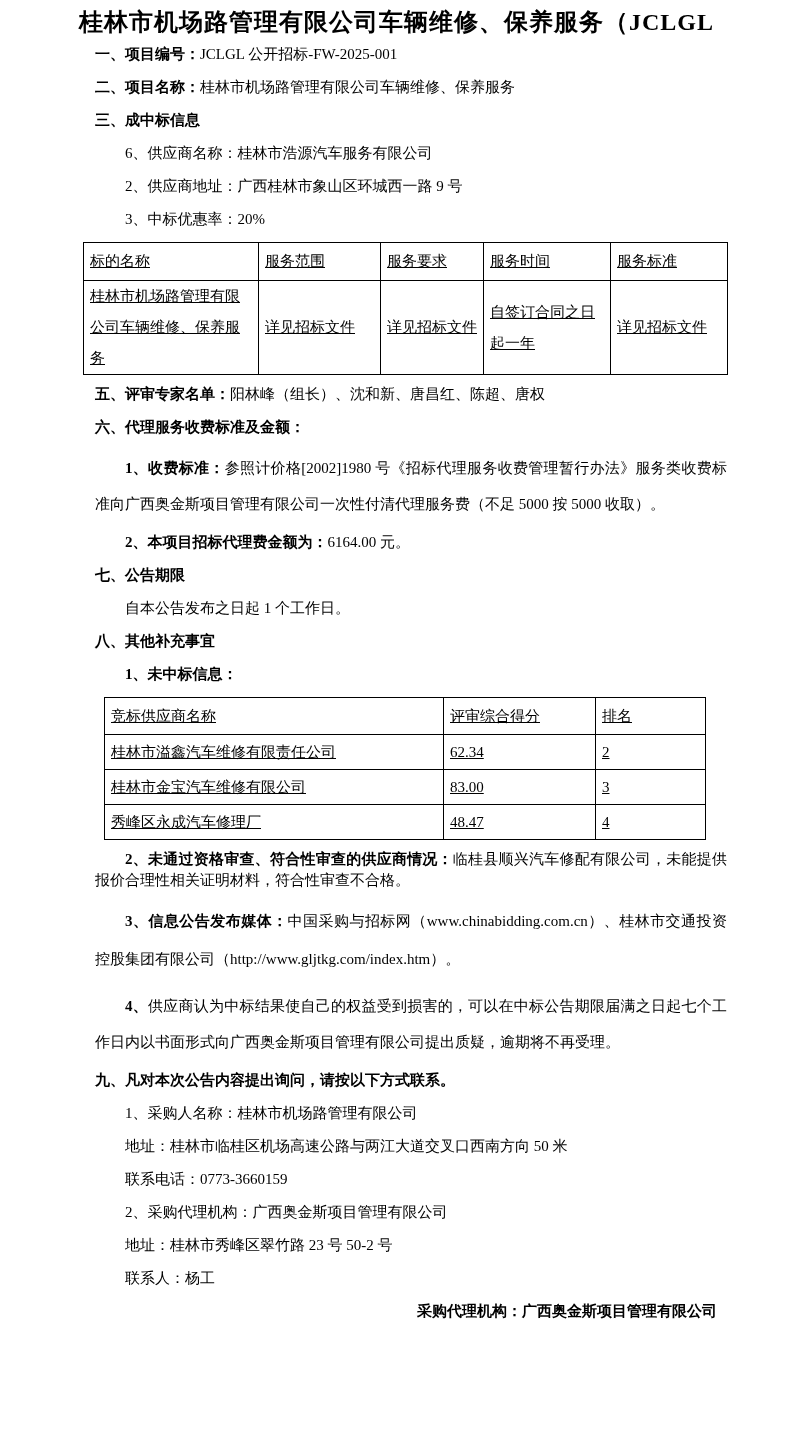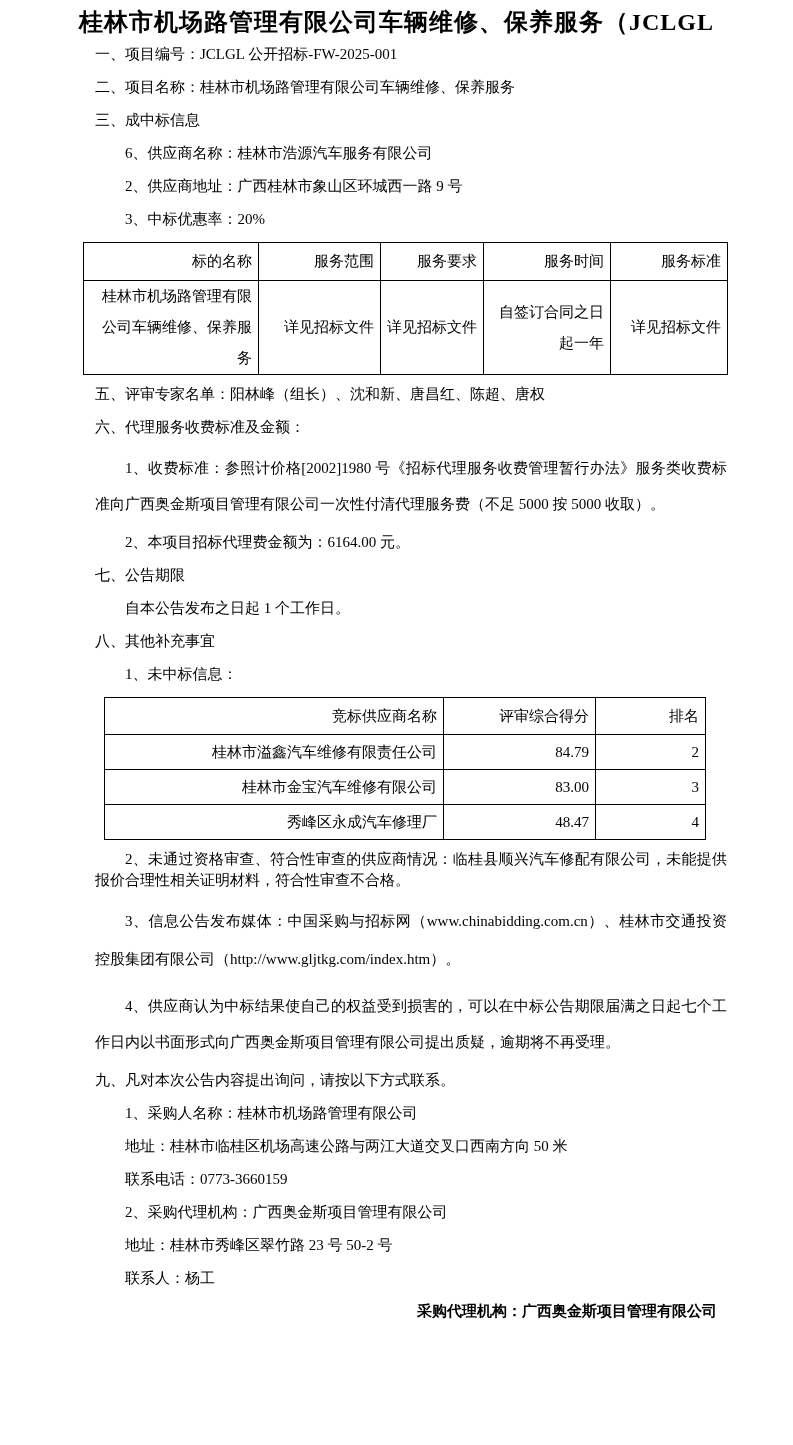--- a/index.html
+++ b/index.html
@@ -13,33 +13,33 @@
   }
   .page { width: 793px; height: 1379px; padding: 4px 66px 0 95px; }
 
   .title {
     font-size: 24px; line-height: 36px; font-weight: bold;
     text-align: center; letter-spacing: 1px;
     margin: 0 0 4px -29px; 
   }
 
   .line  { line-height: 21px; margin: 0 0 12px 0; }
-  .b     { font-weight: normal; }
+  .b     { font-weight: bold; }
   .ind   { padding-left: 2em; }        
   .pind  { text-indent: 2em; }         
   .just  { text-align: justify; }
   .p36 { line-height: 36px; margin: 0 0 10px 0; }
   .p38 { line-height: 38px; margin: 0 0 10px 0; }
   .p21 { line-height: 21px; margin: 0 0 11px 0; }
 
   table { border-collapse: collapse; table-layout: fixed; }
   th, td {
     border: 1px solid #000;
-    text-align: right; vertical-align: middle;
-    padding: 0 6px; font-weight: normal; font-size: 15px;
+    text-align: left; vertical-align: middle;
+    padding: 0 6px; font-weight: normal; font-size: 15px; text-decoration: underline;
   }
   .t1 { width: 644px; margin: 2px 0 9px -12px; }
   .t1 th { height: 38px; }
   .t1 td { height: 92px; line-height: 31px; }
   .t2 { width: 601px; margin: 2px 16px 9px 9px; }
   .t2 th { height: 37px; }
   .t2 td { height: 35px; }
 
   .footer-agency { font-weight: bold; text-align: right; padding-right: 10px; margin: 12px 0 0 0; line-height: 21px; }
 </style>
@@ -114,21 +114,21 @@
     <thead>
       <tr>
         <th>竞标供应商名称</th>
         <th>评审综合得分</th>
         <th>排名</th>
       </tr>
     </thead>
     <tbody>
       <tr>
         <td>桂林市溢鑫汽车维修有限责任公司</td>
-        <td>84.79</td>
+        <td>62.34</td>
         <td>2</td>
       </tr>
       <tr>
         <td>桂林市金宝汽车维修有限公司</td>
         <td>83.00</td>
         <td>3</td>
       </tr>
       <tr>
         <td>秀峰区永成汽车修理厂</td>
         <td>48.47</td>

